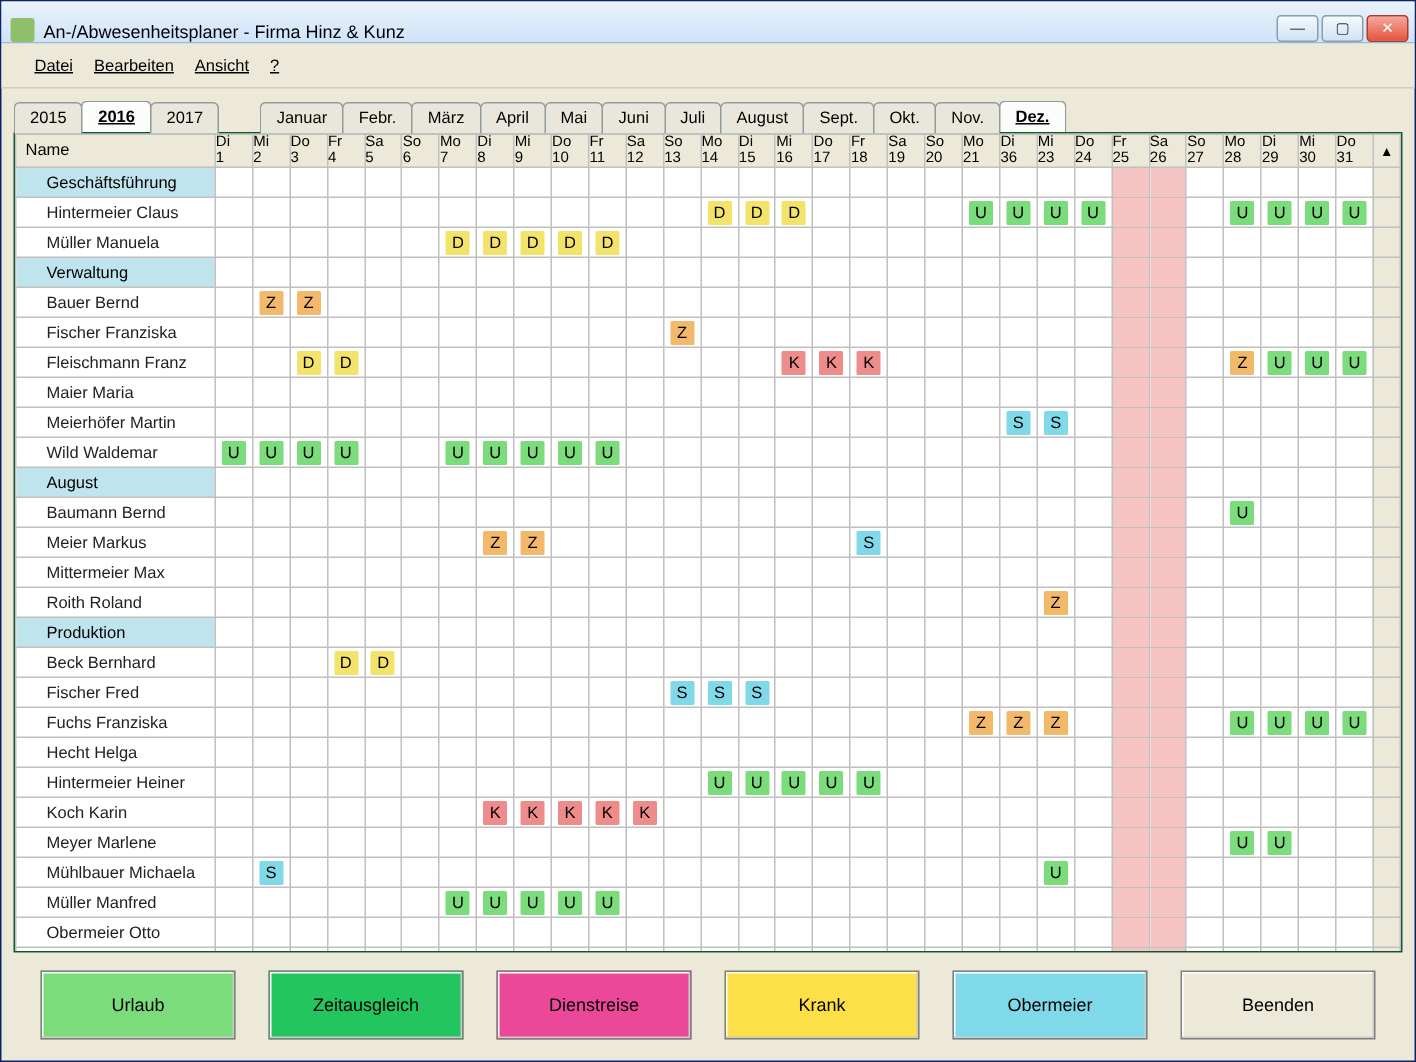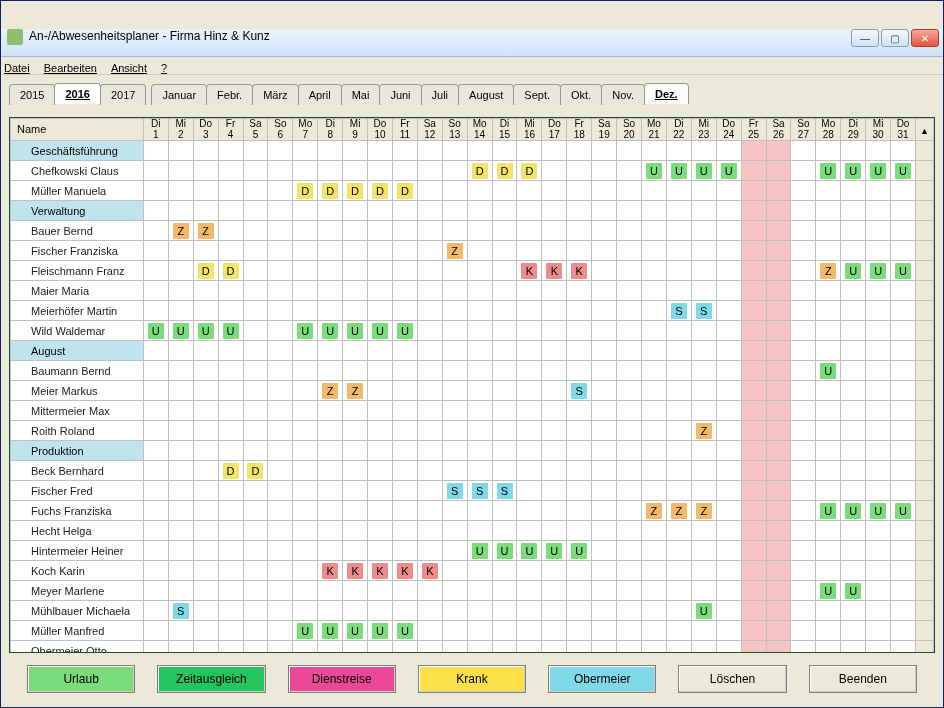--- a/index.html
+++ b/index.html
@@ -1,54 +1,54 @@
 <!DOCTYPE html>
 <html><head>
 <meta charset="utf-8">
 <style>
   * { box-sizing: border-box; }
   html, body { margin:0; padding:0; font-family: Tahoma, Arial, sans-serif; font-size:11px; background:#ece9d8; }
   .window { width:944px; height:708px; background:#ece9d8; border:1px solid #0a246a; display:flex; flex-direction:column; }
-  .titlebar { height:28px; background:linear-gradient(#e9f2fb,#cfe4f9); display:flex; align-items:flex-start; padding:0 0 0 6px; border-bottom:1px solid #9bb8d8;margin-top:28px; }
+  .titlebar { height:28px; background:linear-gradient(#e9f2fb,#cfe4f9); display:flex; align-items:flex-end; padding:0 0 0 6px; border-bottom:1px solid #9bb8d8; }
   .titlebar .app-icon { width:16px; height:16px; background:#8fbf6b; margin-right:6px; border-radius:2px; }
   .titlebar .title { flex:1; color:#000; font-size:12px; }
   .win-buttons { display:flex; gap:2px; padding-right:4px; }
   .win-btn { width:28px; height:18px; border:1px solid #8a9ea8; border-radius:3px; background:linear-gradient(#f4f9fe,#cfe3f4); font-size:10px; display:flex; align-items:center; justify-content:center; color:#333;}
   .win-btn.close { background:linear-gradient(#f8a79d,#e2563e); color:#fff; border-color:#b0392a;}
-  .menubar { height:18px; background:#ece9d8; display:flex; align-items:flex-end; gap:14px; padding:0 3px; border-bottom:1px solid #d0ccc0;}
+  .menubar { height:30px; background:#ece9d8; display:flex; align-items:center; gap:14px; padding:0 22px; border-bottom:1px solid #d0ccc0;}
   .menubar span { text-decoration:underline dotted transparent; }
   .menubar .m { cursor:default; }
   .menubar .m u { text-decoration:underline; }
   .content { flex:1; padding:8px 8px 10px 8px; display:flex; flex-direction:column; overflow:hidden; }
-  .tabs-row { display:flex; align-items:flex-end; margin-bottom:13px; gap:6px;}
+  .tabs-row { display:flex; align-items:flex-end; margin-bottom:0; gap:28px;}
   .tabset { display:flex; }
   .tab { padding:4px 10px 3px 10px; background:#e9e7dc; border:1px solid #919b9c; border-bottom:none; border-top-left-radius:4px; border-top-right-radius:4px; margin-right:-1px; position:relative; top:1px;}
   .tab.active { background:#fcfcfa; font-weight:bold; z-index:2; padding-bottom:4px; top:0;text-decoration:underline;}
   .grid-frame { flex:1; border:1px solid #14532d; background:#fff; overflow:hidden; display:flex; flex-direction:column;}
   .grid-scroll { overflow:hidden; position:relative; }
   table.grid { border-collapse:collapse; width:100%; table-layout:fixed; }
   table.grid th, table.grid td { border:1px solid #c0c0c0; height:20px; font-size:11px; }
   table.grid th { background:#ece9d8; font-weight:normal; }
   col.namecol { width:128px; }
   col.daycol { width:24px; }
   col.scrollcol { width:17px; }
-  th.day { text-align:center; line-height:1.05; padding:0; }
+  th.day { text-align:left; line-height:1.05; padding:0; }
   th.day div { font-size:10px; }
   td.name { padding-left:20px; text-align:left; white-space:nowrap; overflow:hidden; color:#222; }
   td.name.group { background:#bfe4ed; color:#000; }
   td.cell { text-align:center; padding:0; position:relative; }
   td.cell span.chip { display:inline-block; min-width:16px; padding:0 2px; line-height:16px; height:16px; font-size:11px; border-radius:1px;}
   td.cell.hl { background:#f7c4c4; }
   .c-U { background:#7bdc7b; }
   .c-Z { background:#f3b96a; }
   .c-D { background:#f3e36a; }
   .c-K { background:#ee8b8b; }
   .c-S { background:#7fd9e8; }
   .button-row { display:flex; gap:22px; padding:12px 18px 4px 18px; }
-  .big-btn { flex:1; height:28px; border:1px solid #7f7f7f; display:flex; align-items:center; justify-content:center; box-shadow:inset -1px -1px 0 #ccc, inset 1px 1px 0 #fff; font-size:12px; }
+  .big-btn { flex:1; height:46px; border:1px solid #7f7f7f; display:flex; align-items:center; justify-content:center; box-shadow:inset -1px -1px 0 #ccc, inset 1px 1px 0 #fff; font-size:12px; }
   .b-U { background:#7bdc7b; } .b-Z { background:#22c55e; } .b-D { background:#ec4899; } .b-K { background:#fde047; } .b-S { background:#7fd9e8; } .b-plain { background:#ece9d8; }
   .scroll-th { background:#ece9d8; }
   .scroll-td { background:#ece9d8; border-left:1px solid #c0c0c0; }
   .arrow { font-size:9px; }
   th.nameheader { text-align:left; padding-left:6px; vertical-align:top; padding-top:4px;}
 </style>
 </head>
 <body>
 
 <div class="window">
@@ -215,21 +215,21 @@
                 <th class="day">
                   <div>So</div>
                   <div>20</div>
                 </th>
                 <th class="day">
                   <div>Mo</div>
                   <div>21</div>
                 </th>
                 <th class="day">
                   <div>Di</div>
-                  <div>22</div>
+                  <div>36</div>
                 </th>
                 <th class="day">
                   <div>Mi</div>
                   <div>23</div>
                 </th>
                 <th class="day">
                   <div>Do</div>
                   <div>24</div>
                 </th>
                 <th class="day">
@@ -293,21 +293,21 @@
                 <td class="cell hl"></td>
                 <td class="cell hl"></td>
                 <td class="cell"></td>
                 <td class="cell"></td>
                 <td class="cell"></td>
                 <td class="cell"></td>
                 <td class="cell"></td>
                 <td class="scroll-td"></td>
               </tr>
               <tr>
-                <td class="name">Chefkowski Claus</td>
+                <td class="name">Hintermeier Claus</td>
                 <td class="cell"></td>
                 <td class="cell"></td>
                 <td class="cell"></td>
                 <td class="cell"></td>
                 <td class="cell"></td>
                 <td class="cell"></td>
                 <td class="cell"></td>
                 <td class="cell"></td>
                 <td class="cell"></td>
                 <td class="cell"></td>
@@ -1212,17 +1212,16 @@
             </tbody>
           </table>
       </div>
     </div>
     <div class="button-row">
       <div class="big-btn b-U">Urlaub</div>
       <div class="big-btn b-Z">Zeitausgleich</div>
       <div class="big-btn b-D">Dienstreise</div>
       <div class="big-btn b-K">Krank</div>
       <div class="big-btn b-S">Obermeier</div>
-      <div class="big-btn b-plain">Löschen</div>
       <div class="big-btn b-plain">Beenden</div>
     </div>
   </div>
 </div>
 
 </body></html>

